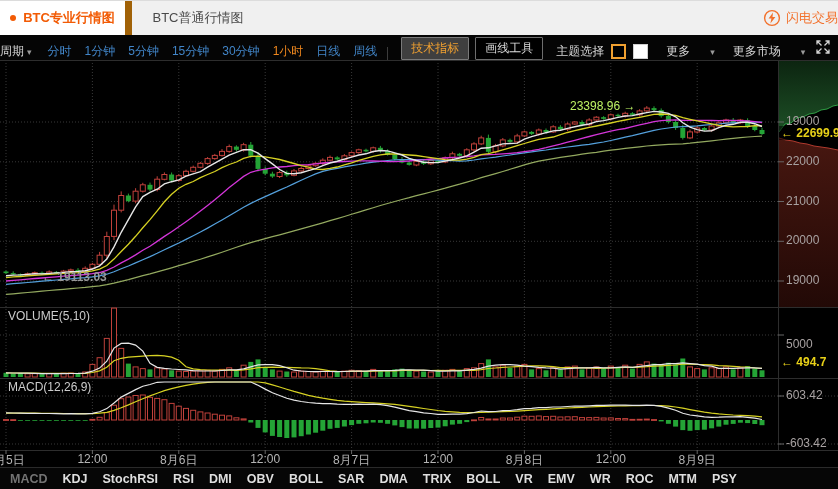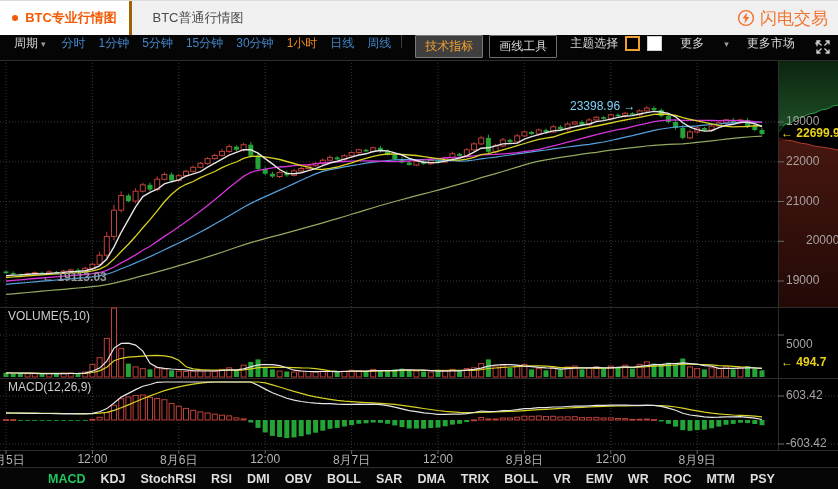--- a/index.html
+++ b/index.html
@@ -2,28 +2,28 @@
 <html><head>
 <meta charset="utf-8">
 <style>
   html,body{margin:0;padding:0;background:#000;}
   *{box-sizing:border-box;}
   .app{position:relative;width:838px;height:489px;overflow:hidden;background:#000;
        font-family:"Liberation Sans","DejaVu Sans",sans-serif;-webkit-font-smoothing:antialiased;}
   
   .tabbar{height:35px;background:#f0f0f0;border-top:1px solid #dcdcdc;display:flex;align-items:stretch;}
   .tab{display:flex;align-items:center;justify-content:center;width:132px;cursor:pointer;font-size:13px;}
-  .tab-active{background:#ffffff;color:#f25b05;font-weight:bold;border-right:3px solid #a16207;}
+  .tab-active{background:#ffffff;color:#f25b05;font-weight:bold;border-right:7px solid #a16207;}
   .tab-inactive{color:#4a4a4a;}
   .dot{width:6px;height:6px;border-radius:50%;background:#f25b05;margin-right:7px;}
-  .flash-trade{margin-left:auto;display:flex;align-items:center;gap:5px;color:#f2712c;font-size:17px;
-               padding-right:10px;cursor:pointer;}
+  .flash-trade{margin-left:auto;display:flex;align-items:center;gap:5px;color:#f2712c;font-size:13px;
+               cursor:pointer;}
   
-  .toolbar{position:relative;height:25px;background:#050505;display:flex;align-items:flex-start;
-           font-size:12px;color:#d8d8d8;padding-left:14px;}
+  .toolbar{position:relative;height:25px;background:#050505;display:flex;align-items:flex-end;
+           font-size:12px;color:#d8d8d8;}
   .tb-item{display:flex;align-items:center;gap:3px;cursor:pointer;white-space:nowrap;}
   .caret{font-size:9px;color:#9a9a9a;}
   #interval-group{display:flex;align-items:center;gap:13px;margin-left:16px;}
   .iv{cursor:pointer;color:#4286c9;white-space:nowrap;}
   .iv.active{color:#f0881e;}
   .tb-divider{width:1px;height:13px;background:#3c3c3c;margin:0 10px;}
   .tb-btn{font-family:Liberation Sans, sans-serif;font-size:12px;padding:2px 9px;margin:0 3px;cursor:pointer;
           background:#000;border:1px solid #6e6e6e;color:#dddddd;border-radius:1px;}
   .tb-btn-active{background:#3f3f3f;color:#f0a030;border-color:#7a7a7a;}
   .theme{display:flex;align-items:center;gap:7px;margin-left:10px;font-family:Liberation Serif, serif;}
@@ -31,32 +31,32 @@
   .swatch-dark{background:#000;border:2px solid #f0a030;}
   .swatch-light{background:#fff;border:1px solid #cfcfcf;}
   .mleft18{margin-left:18px;gap:20px;}
   .fullscreen{position:absolute;right:7px;top:4px;cursor:pointer;line-height:0;}
   
   .chart-wrap{position:relative;width:838px;height:407px;background:#000;}
   .chart-wrap svg{display:block;}
   .ov{position:absolute;pointer-events:none;white-space:nowrap;}
   .panel-title{font-size:12px;color:#cccccc;}
   .anno{font-size:12px;}
-  .anno-high{color:#7dd3fc;}
+  .anno-high{color:#bef264;}
   .anno-low{color:#979797;font-weight:bold;}
   .cur-price{font-size:12px;font-weight:bold;color:#e8d118;background:rgba(0,0,0,.55);padding:0 2px;}
   .vol-cur{font-size:12px;font-weight:bold;color:#e8d118;}
   .ytick{position:absolute;font-size:12px;color:#a8a2a2;pointer-events:none;}
   .x-axis{position:absolute;left:0;top:390px;width:838px;height:17px;overflow:hidden;pointer-events:none;}
   .xlab{position:absolute;top:2px;transform:translateX(-50%);font-size:12px;color:#b5b5b5;}
   
   .ind-bar{height:22px;background:#060606;border-top:1px solid #2a2a2a;display:flex;align-items:center;
            gap:15px;padding-left:10px;font-size:12.5px;font-weight:bold;color:#dedede;}
   .ind-tab{cursor:pointer;}
-  .ind-tab.active{color:#22c55e;margin-left:38px;}
+  .ind-tab.active{color:#737373;}
 </style>
 </head>
 <body>
 
 <div class="app">
 
   <header class="tabbar">
     <div class="tab tab-active">
       <span class="dot"></span>
       <span>BTC专业行情图</span>
@@ -624,21 +624,21 @@
     <div class="ov panel-title" style="left:8px;top:249px;">VOLUME(5,10)</div>
     <div class="ov panel-title" style="left:8px;top:320px;">MACD(12,26,9)</div>
     <div class="ov anno anno-high" style="left:570px;top:39px;">23398.96 →</div>
     <div class="ov anno anno-low" style="left:42px;top:210px;">← 19113.03</div>
     <div class="ov cur-price" style="left:779px;top:66px;">← 22699.99</div>
     <div class="ov vol-cur" style="left:781px;top:295px;">← 494.7</div>
     <div id="y-labels">
         <span class="ytick" style="left: 786px; top: 54px;">19000</span>
         <span class="ytick" style="left: 786px; top: 93.75px;">22000</span>
         <span class="ytick" style="left: 786px; top: 133.5px;">21000</span>
-        <span class="ytick" style="left: 786px; top: 173.25px; margin-left: 20px;">20000</span>
+        <span class="ytick" style="left: 786px; top: 173.25px;">20000</span>
         <span class="ytick" style="left: 786px; top: 213px;">19000</span>
         <span class="ytick" style="left: 786px; top: 277px;">5000</span>
         <span class="ytick" style="left: 786px; top: 328px;">603.42</span>
         <span class="ytick" style="left: 786px; top: 376px;">-603.42</span>
       </div>
     <div id="x-axis" class="x-axis">
         <span class="xlab" style="left: 6px;">8月5日</span>
         <span class="xlab" style="left: 92.4px;">12:00</span>
         <span class="xlab" style="left: 178.8px;">8月6日</span>
         <span class="xlab" style="left: 265.2px;">12:00</span>

